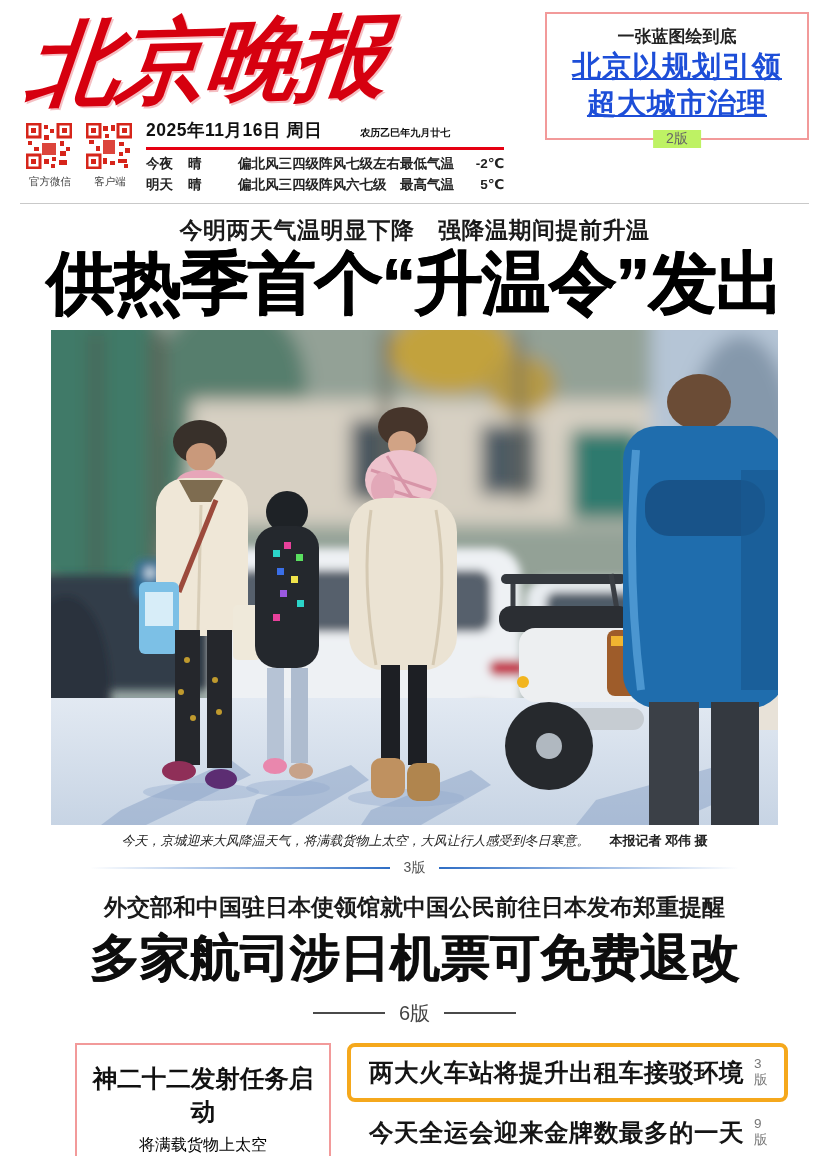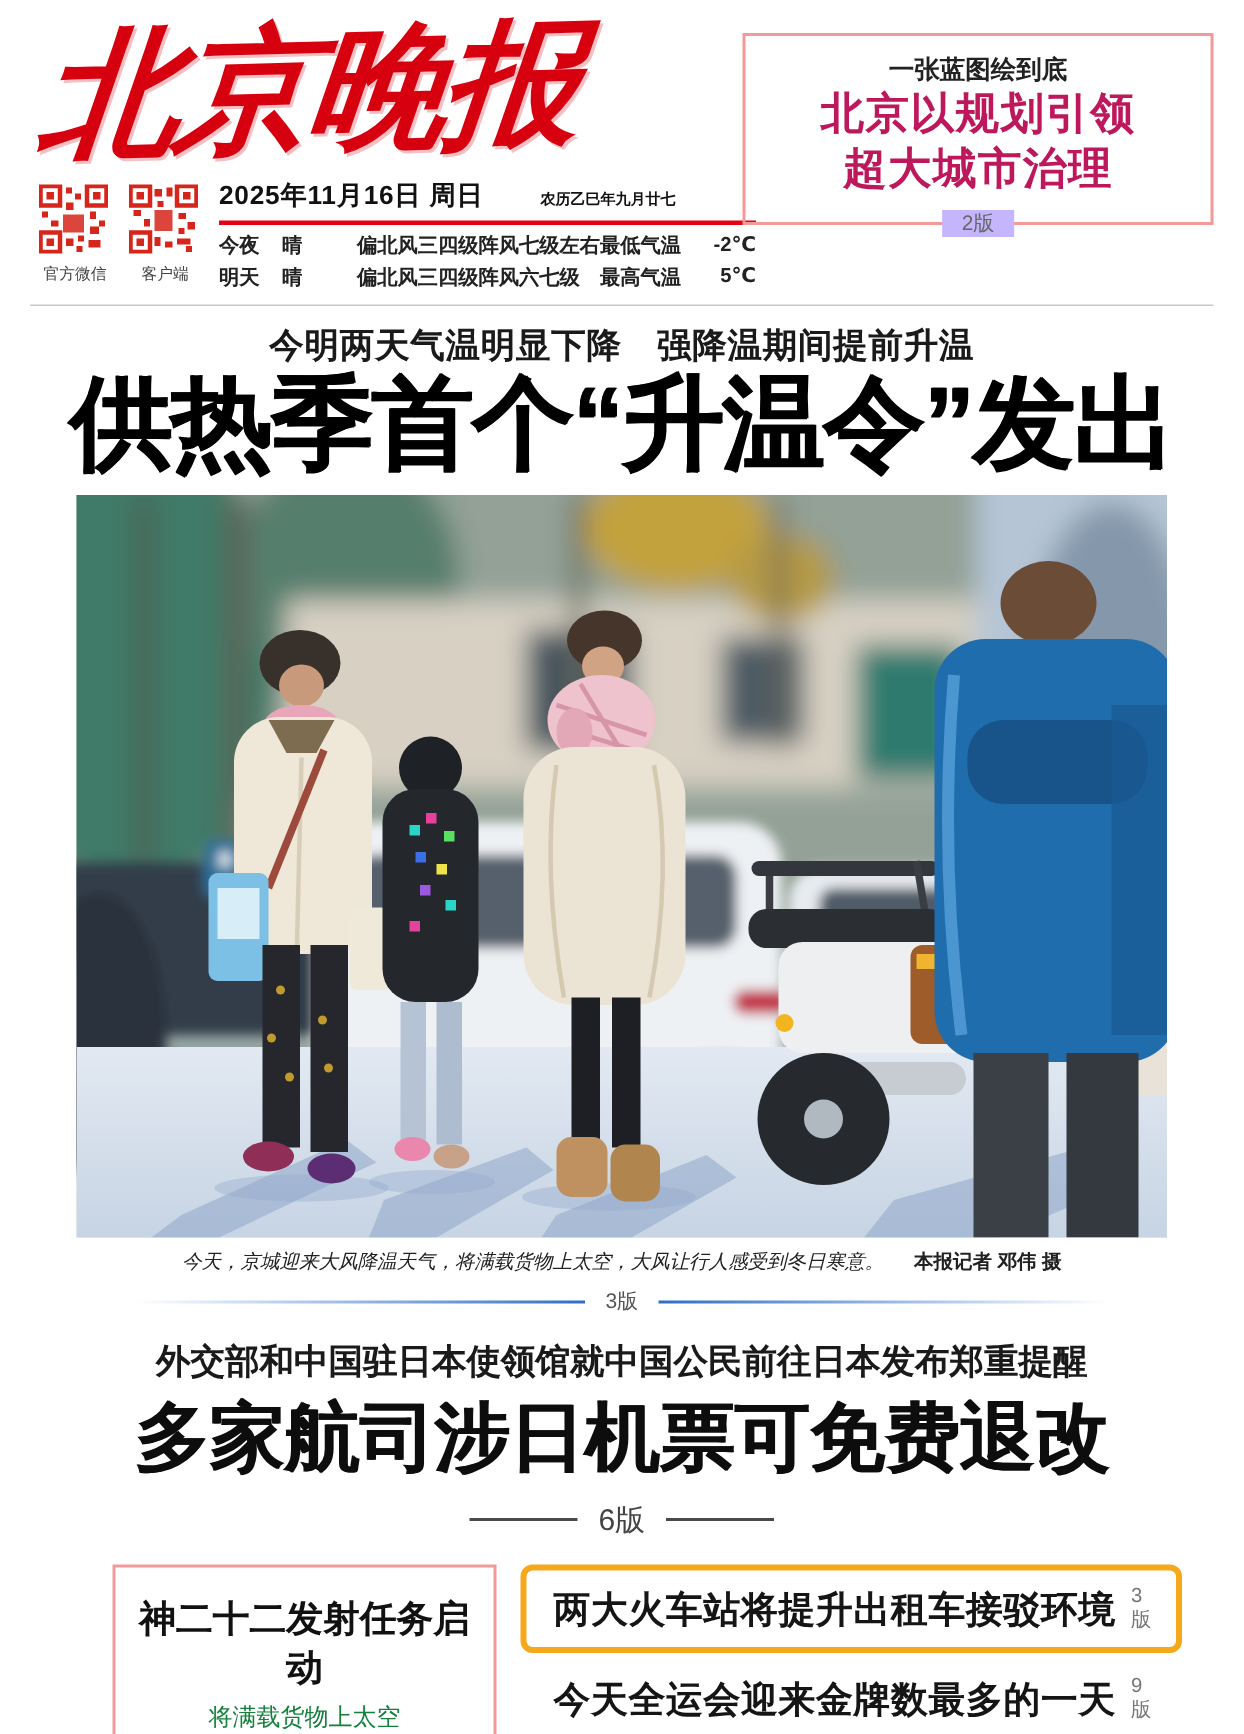--- a/index.html
+++ b/index.html
@@ -33,29 +33,29 @@
   .date-lunar { font-size:10px; margin-left:38px; }
   .red-rule { height:3px; background:#e60012; margin:5px 0 5px; }
   .weather-row { display:flex; font-size:13.5px; font-weight:600; color:#222; margin-top:3px; white-space:nowrap; }
   .w-period { width:42px; }
   .w-cond { width:50px; }
   .w-wind { flex:1; }
   .w-templabel { width:62px; }
   .w-tempval { width:42px; text-align:right; }
 
   .promo-box {
-    margin-left:auto; margin-top:22px; width:314px;
+    margin-left:auto; margin-top:12px; width:264px;
     border:2px solid #f29a9a; position:relative;
     text-align:center; padding:11px 24px 16px;
   }
   .promo-kicker { font-size:17px; font-weight:600; color:#222; }
-  .promo-line { font-size:29px; font-weight:900; line-height:1.28; letter-spacing:1px; color:#be185d; }
+  .promo-line { font-size:29px; font-weight:900; line-height:1.28; letter-spacing:1px; color:#1d4ed8;text-decoration:underline; }
   .box-page-label {
     position:absolute; left:50%; bottom:-10px; transform:translateX(-50%);
-    background:#c4b5fd; padding:0 13px; font-size:14px; color:#666; white-space:nowrap;
+    background:#bef264; padding:0 13px; font-size:14px; color:#666; white-space:nowrap;
   }
   .top-divider { border-top:1px solid #c9c9c9; margin-top:9px; }
 
   
   .lead-kicker { text-align:center; font-size:23px; font-weight:600; letter-spacing:.5px; margin-top:11px; color:#1a1a1a; }
   .lead-headline {
     text-align:center; font-size:68px; font-weight:900; line-height:1.04;
     letter-spacing:-1px; margin-top:1px; color:#000;
     text-shadow:1px 0 0 #000, 0 1px 0 #000;
     white-space:nowrap;
@@ -81,21 +81,21 @@
   .sd-line { height:2px; width:72px; background:#4a4a4a; }
   .sd-label { margin:0 14px; font-size:20px; color:#444; }
 
   
   .bottom-row { display:flex; margin-top:16px; padding:0 38px 0 55px; gap:16px; align-items:stretch; }
   .mission-box {
     width:256px; flex:none; border:2px solid #f29a9a; position:relative;
     text-align:center; padding:17px 6px 18px;
   }
   .mission-title { font-size:24.5px; font-weight:800; color:#111; }
-  .mission-sub { font-size:16px; font-weight:500; margin-top:7px; color:#15803d; }
+  .mission-sub { font-size:16px; font-weight:500; margin-top:7px; color:#000000; }
   .briefs { flex:1; display:flex; flex-direction:column; }
   .brief { display:flex; align-items:center; }
   .brief.highlight { border:4px solid #f5a81c; border-radius:8px; padding:9px 16px 9px 18px; }
   .brief.plain { padding:14px 20px 0 22px; }
   .brief-headline { font-size:24.5px; font-weight:600; letter-spacing:.5px; color:#151515; white-space:nowrap; }
   .brief-page { font-size:13.5px; color:#777; margin-left:10px; }
 </style>
 </head>
 <body>
 

